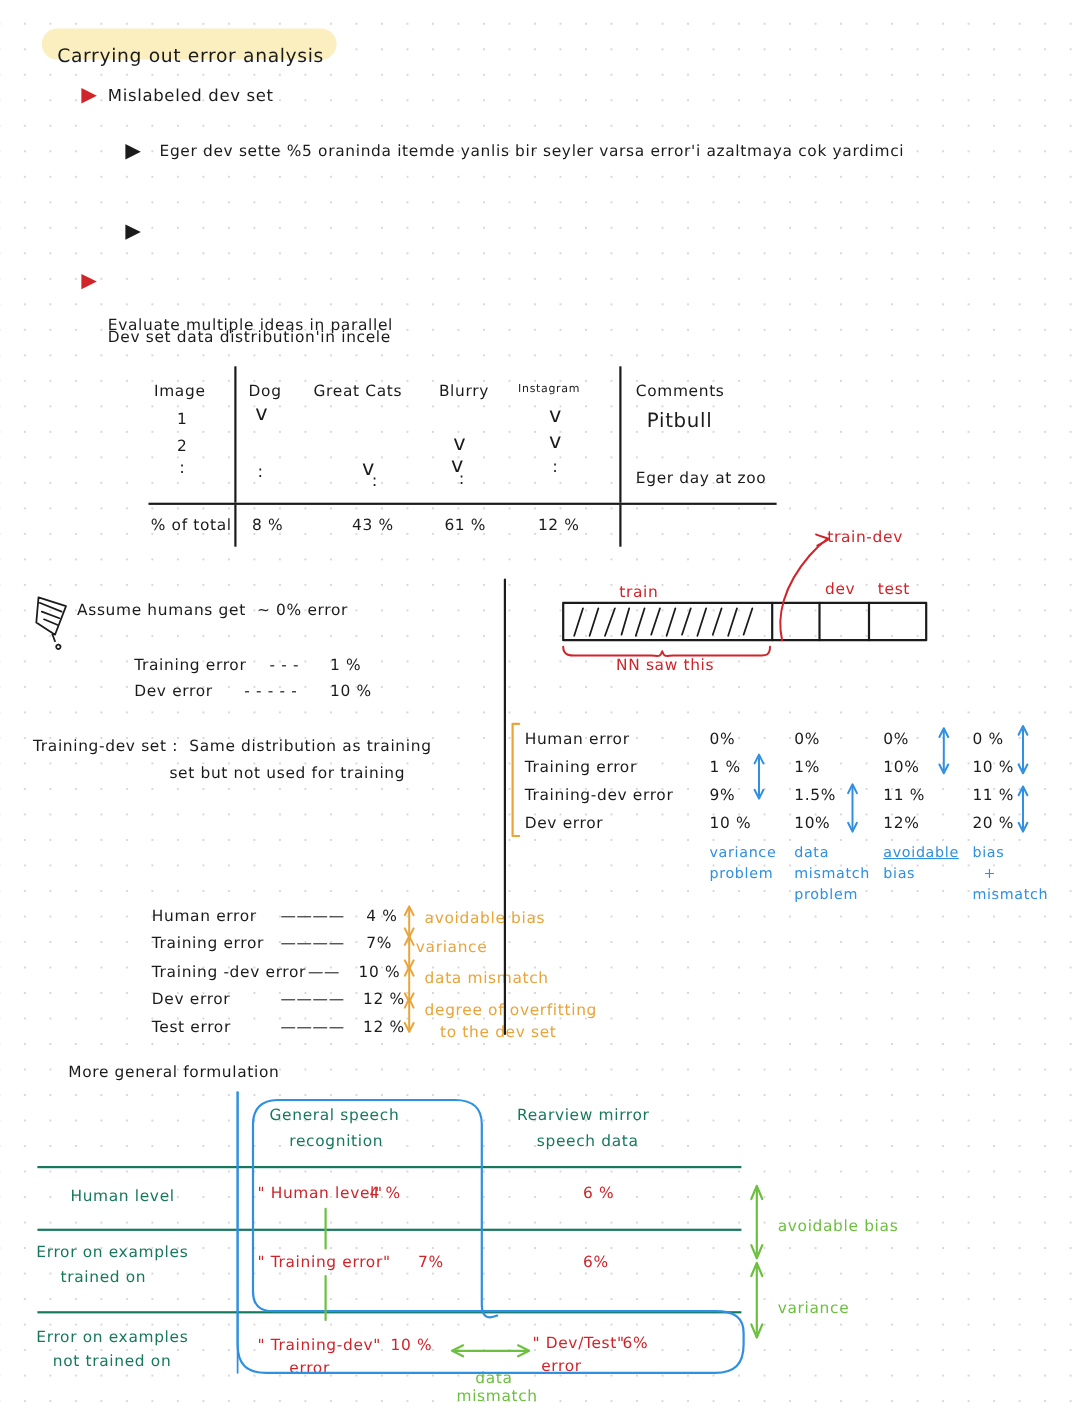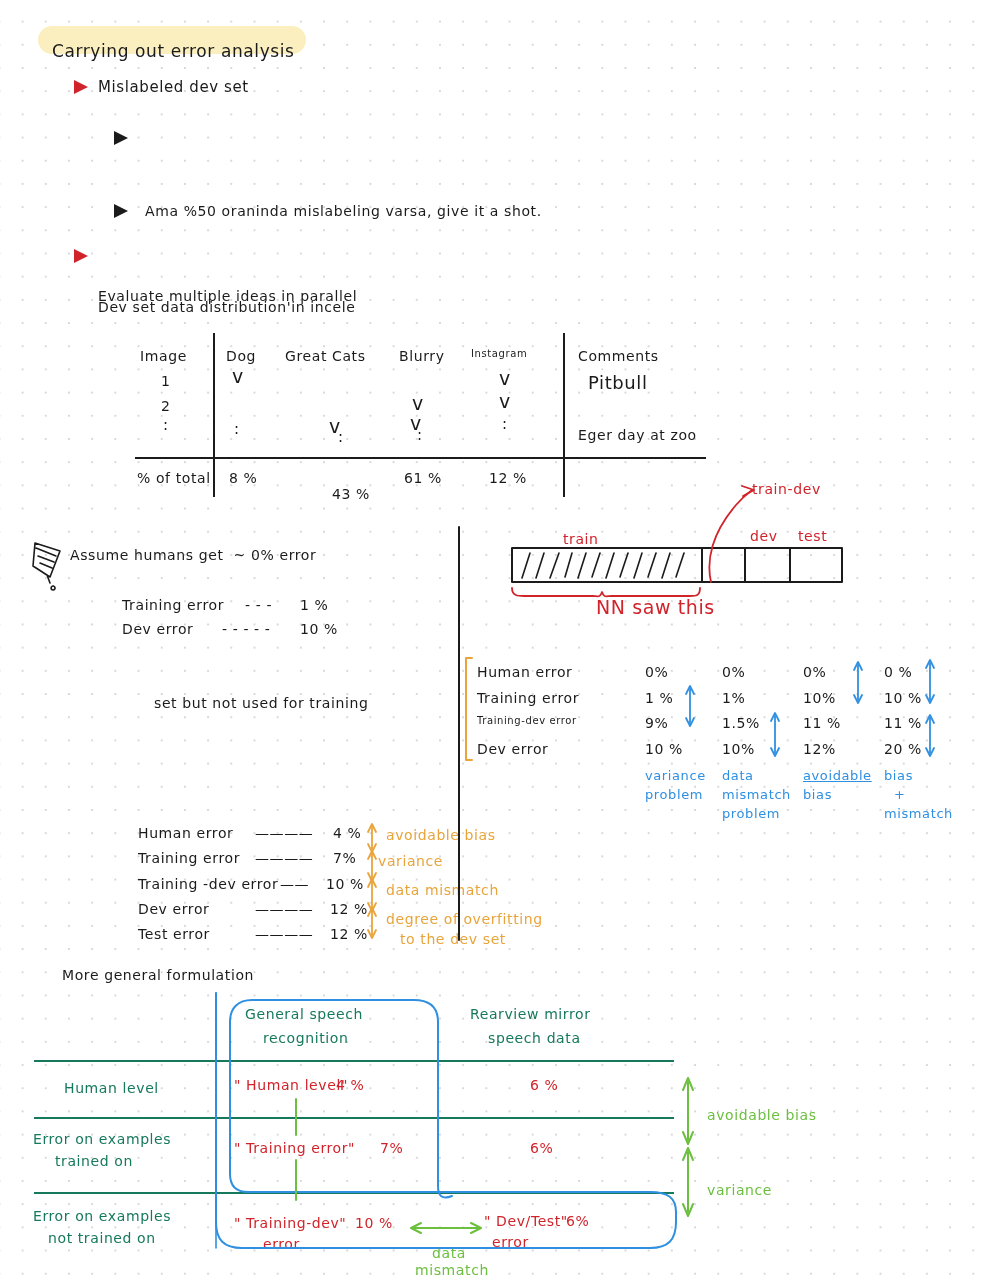--- a/index.html
+++ b/index.html
@@ -63,23 +63,23 @@
 
 <div id="page">
 
   <div class="title-hl" style="left:38px; top:26px; width:268px; height:28px;"></div>
   <div class="t ink" style="left:52px; top:42px; font-size:17px;">Carrying out error analysis</div>
 
   <div class="bullet-red" style="left:74px; top:80px;"></div>
   <div class="t ink" style="left:98px; top:79px;">Mislabeled dev set</div>
 
   <div class="bullet-blk" style="left:114px; top:131px;"></div>
+  <div class="t ink" style="left:145px; top:130px; font-size:14px;">Eger dev sette %5 oraninda itemde yanlis bir seyler varsa error'i azaltmaya cok yardimci</div>
 
   <div class="bullet-blk" style="left:114px; top:204px;"></div>
-  <div class="t ink" style="left:145px; top:203px; font-size:14px;">Ama %50 oraninda mislabeling varsa, give it a shot.</div>
 
   <div class="bullet-red" style="left:74px; top:249px;"></div>
   <div class="t ink" style="left:98px; top:248px; font-size:14px;margin-top:40px;">Evaluate multiple ideas in parallel</div>
   <div class="t ink" style="left:98px; top:299px; font-size:14px;">Dev set data distribution'in incele</div>
 
   <div class="ln" style="left:213px; top:333px; width:2px; height:124px;"></div>
   <div class="ln" style="left:563px; top:333px; width:2px; height:124px;"></div>
   <div class="ln" style="left:135px; top:457px; width:571px; height:2px;"></div>
   <div class="ln" style="left:213px; top:459px; width:2px; height:38px;"></div>
   <div class="ln" style="left:563px; top:459px; width:2px; height:38px;"></div>
@@ -104,43 +104,44 @@
   <div class="dots" style="left:234px; top:424px;">:</div>
   <div class="chk" style="left:329px; top:415px;">v</div>
   <div class="dots" style="left:338px; top:432px;">:</div>
   <div class="chk" style="left:410px; top:412px;">v</div>
   <div class="dots" style="left:417px; top:430px;">:</div>
   <div class="dots" style="left:502px; top:419px;">:</div>
   <div class="t ink" style="left:578px; top:427px; font-size:14px;">Eger day at zoo</div>
 
   <div class="t ink" style="left:137px; top:470px; font-size:14px;">% of total</div>
   <div class="t ink" style="left:229px; top:470px; font-size:14px;">8 %</div>
-  <div class="t ink" style="left:320px; top:486px; font-size:14px;margin-left:12px;">43 %</div>
+  <div class="t ink" style="left:320px; top:470px; font-size:14px;">43 %</div>
   <div class="t ink" style="left:404px; top:470px; font-size:14px;">61 %</div>
   <div class="t ink" style="left:489px; top:470px; font-size:14px;">12 %</div>
 
   <div class="t red" style="left:563px; top:531px; font-size:14px;">train</div>
   <div class="t red" style="left:752px; top:481px; font-size:14px;">train-dev</div>
   <div class="t red" style="left:750px; top:528px; font-size:14px;">dev</div>
   <div class="t red" style="left:798px; top:528px; font-size:14px;">test</div>
-  <div class="t red" style="left:560px; top:597px; font-size:19px;margin-left:36px;">NN saw this</div>
+  <div class="t red" style="left:560px; top:597px; font-size:14px;">NN saw this</div>
 
   <div class="t ink" style="left:70px; top:547px; font-size:14px;">Assume humans get  ~ 0% error</div>
   <div class="t ink" style="left:122px; top:597px; font-size:14px;">Training error</div>
   <div class="t ink" style="left:245px; top:597px; font-size:14px;">- - -</div>
   <div class="t ink" style="left:300px; top:597px; font-size:14px;">1 %</div>
   <div class="t ink" style="left:122px; top:621px; font-size:14px;">Dev error</div>
   <div class="t ink" style="left:222px; top:621px; font-size:14px;">- - - - -</div>
   <div class="t ink" style="left:300px; top:621px; font-size:14px;">10 %</div>
 
+  <div class="t ink" style="left:30px; top:671px; font-size:14px;">Training-dev set :  Same distribution as training</div>
   <div class="t ink" style="left:154px; top:695px; font-size:14px;">set but not used for training</div>
 
   <div class="t ink" style="left:477px; top:664px; font-size:14px;">Human error</div>
   <div class="t ink" style="left:477px; top:690px; font-size:14px;">Training error</div>
-  <div class="t ink" style="left:477px; top:715px; font-size:10px;">Training-dev error</div>
+  <div class="t ink" style="left:477px; top:715px; font-size:14px;">Training-dev error</div>
   <div class="t ink" style="left:477px; top:741px; font-size:14px;">Dev error</div>
 
   <div class="t ink" style="left:645px; top:664px; font-size:14px;">0%</div>
   <div class="t ink" style="left:645px; top:690px; font-size:14px;">1 %</div>
   <div class="t ink" style="left:645px; top:715px; font-size:14px;">9%</div>
   <div class="t ink" style="left:645px; top:741px; font-size:14px;">10 %</div>
   <div class="t blue" style="left:645px; top:769px; font-size:13px;">variance</div>
   <div class="t blue" style="left:645px; top:788px; font-size:13px;">problem</div>
 
   <div class="t ink" style="left:722px; top:664px; font-size:14px;">0%</div>

